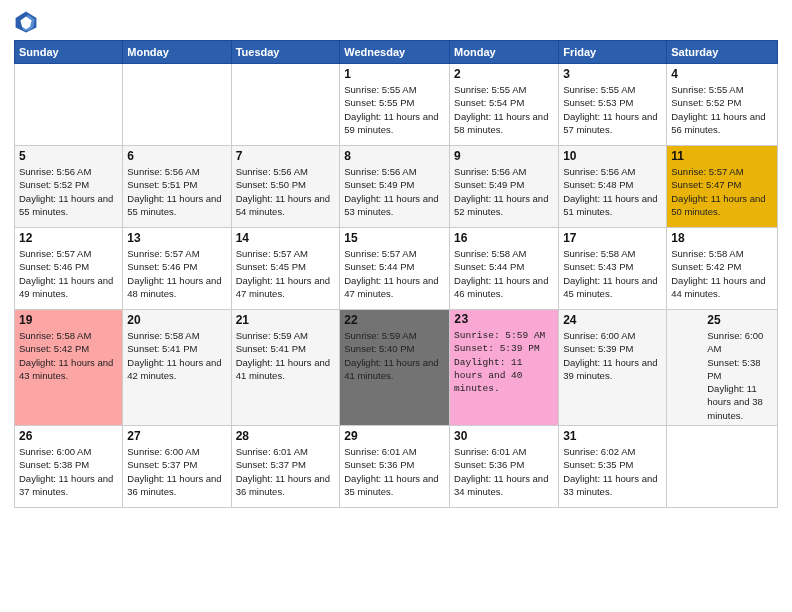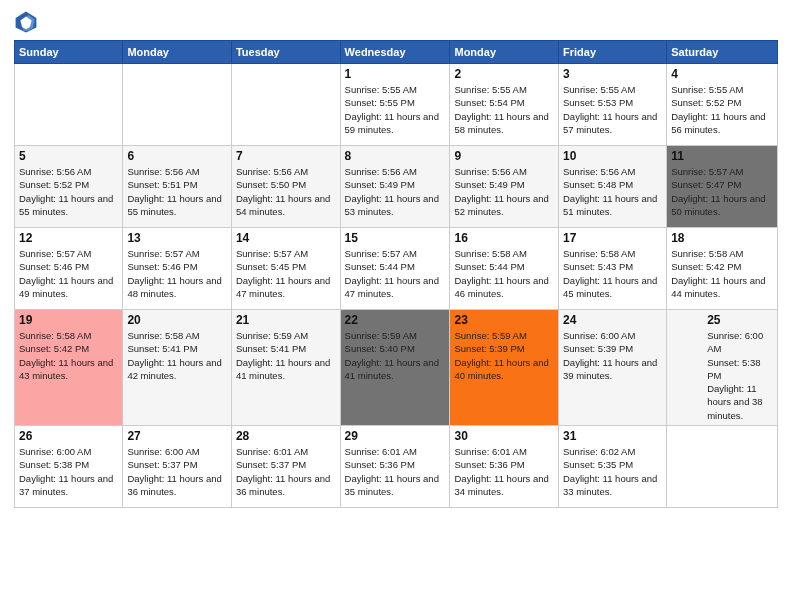--- a/index.html
+++ b/index.html
@@ -162,21 +162,21 @@
             <div class="day-info">Sunrise: 5:56 AM<br>Sunset: 5:49 PM<br>Daylight: 11 hours and 53 minutes.</div>
           </td>
           <td style="background: rgb(245, 245, 245);">
             <div class="day-num">9</div>
             <div class="day-info">Sunrise: 5:56 AM<br>Sunset: 5:49 PM<br>Daylight: 11 hours and 52 minutes.</div>
           </td>
           <td style="background: rgb(245, 245, 245);">
             <div class="day-num">10</div>
             <div class="day-info">Sunrise: 5:56 AM<br>Sunset: 5:48 PM<br>Daylight: 11 hours and 51 minutes.</div>
           </td>
-          <td style="background: #737373;">
+          <td style="background: #eab308;">
             <div class="day-num">11</div>
             <div class="day-info">Sunrise: 5:57 AM<br>Sunset: 5:47 PM<br>Daylight: 11 hours and 50 minutes.</div>
           </td>
         </tr>
         <tr>
           <td>
             <div class="day-num">12</div>
             <div class="day-info">Sunrise: 5:57 AM<br>Sunset: 5:46 PM<br>Daylight: 11 hours and 49 minutes.</div>
           </td>
           <td>
@@ -214,21 +214,21 @@
             <div class="day-info">Sunrise: 5:58 AM<br>Sunset: 5:41 PM<br>Daylight: 11 hours and 42 minutes.</div>
           </td>
           <td style="background: rgb(245, 245, 245);">
             <div class="day-num">21</div>
             <div class="day-info">Sunrise: 5:59 AM<br>Sunset: 5:41 PM<br>Daylight: 11 hours and 41 minutes.</div>
           </td>
           <td style="background: #737373;">
             <div class="day-num">22</div>
             <div class="day-info">Sunrise: 5:59 AM<br>Sunset: 5:40 PM<br>Daylight: 11 hours and 41 minutes.</div>
           </td>
-          <td style="background: #f97316;">
+          <td style="background: #f9a8d4; font-family: Liberation Mono, monospace;">
             <div class="day-num">23</div>
             <div class="day-info">Sunrise: 5:59 AM<br>Sunset: 5:39 PM<br>Daylight: 11 hours and 40 minutes.</div>
           </td>
           <td style="background: rgb(245, 245, 245);">
             <div class="day-num">24</div>
             <div class="day-info">Sunrise: 6:00 AM<br>Sunset: 5:39 PM<br>Daylight: 11 hours and 39 minutes.</div>
           </td>
           <td style="background: rgb(245, 245, 245); padding-left: 40px;">
             <div class="day-num">25</div>
             <div class="day-info">Sunrise: 6:00 AM<br>Sunset: 5:38 PM<br>Daylight: 11 hours and 38 minutes.</div>

